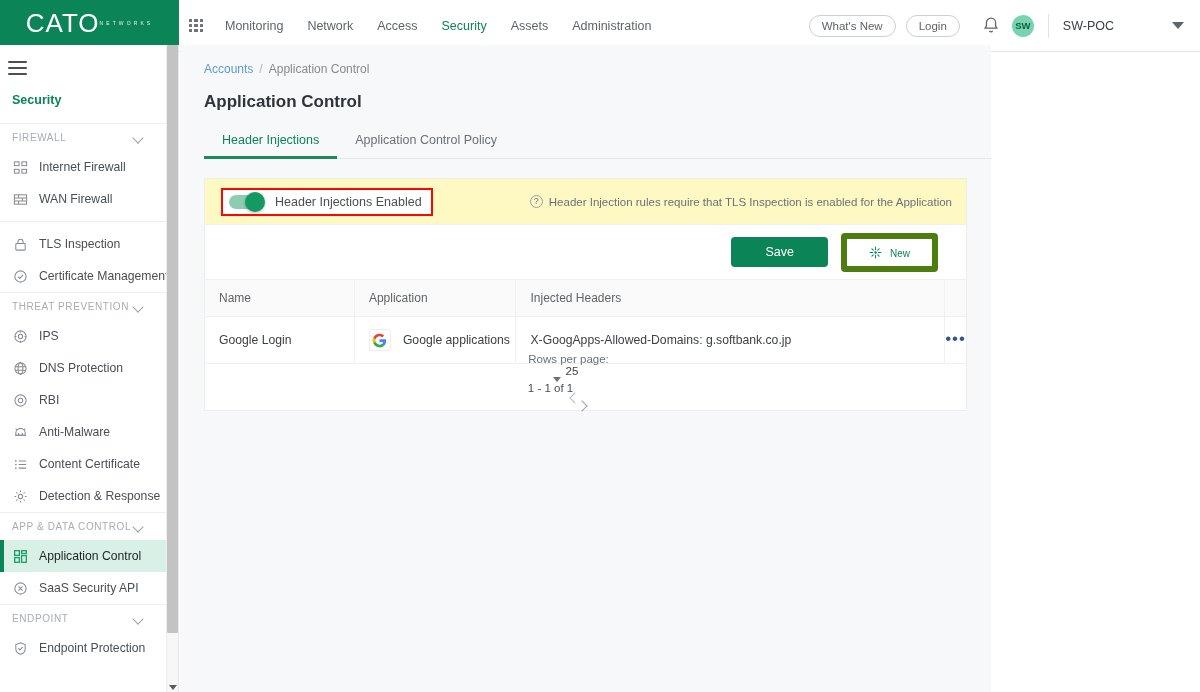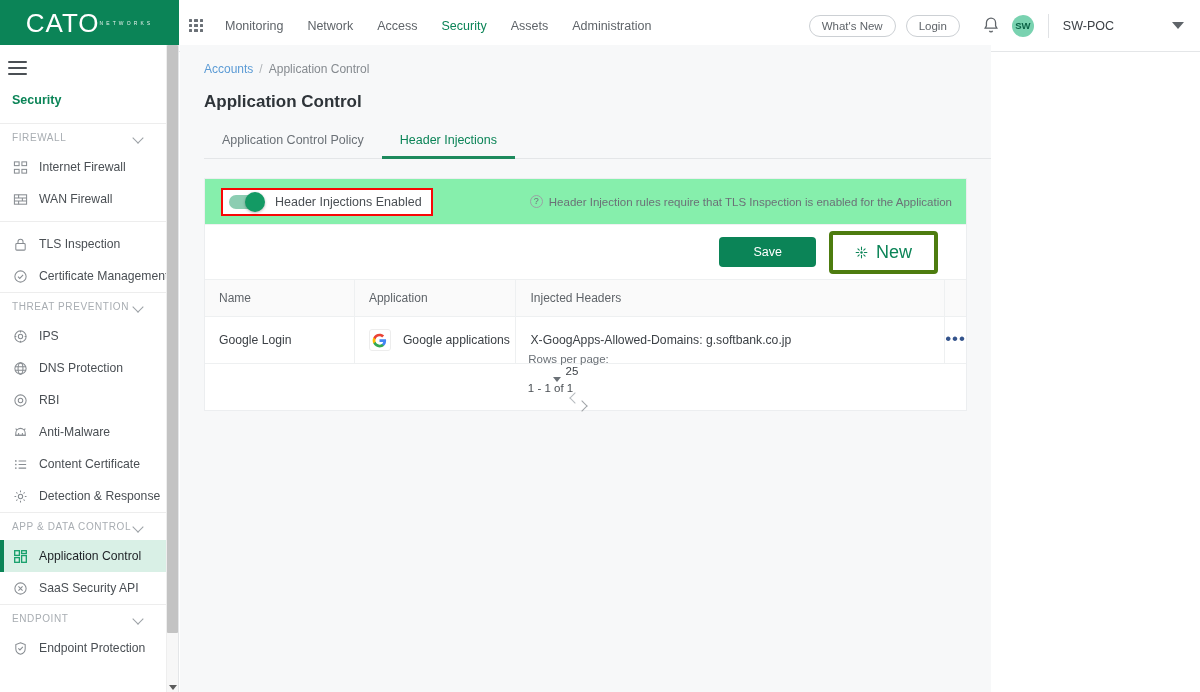--- a/index.html
+++ b/index.html
@@ -115,21 +115,21 @@
   .tab {
     font-size: 12.5px; color: #6b7177; padding: 0 18px 11px 18px; cursor: pointer; position: relative;
   }
   .tab.active { color: #0b8457; }
   .tab.active::after {
     content: ""; position: absolute; left: 0; right: 0; bottom: -1px; height: 3px; background: #1d8a5d;
   }
 
   
   .toggle-card {
-    margin: 19px 24px 0 24px; background: #86efac; height: 46px;
+    margin: 19px 24px 0 24px; background: #fef9c3; height: 46px;
     display: flex; align-items: center; padding: 0 14px;
     border: 1px solid #eceef0; border-bottom: none;
   }
   .red-box {
     border: 2px solid #f90606; padding: 5px 9px 5px 6px; display: flex; align-items: center;
     margin-left: 2px; background: #fff;
   }
   .switch {
     width: 34px; height: 14px; border-radius: 7px; background: #8ccdb2; position: relative; cursor: pointer;
   }
@@ -152,22 +152,22 @@
   }
   .table-actions {
     height: 54px; display: flex; align-items: center; justify-content: flex-end; padding-right: 28px;
     background: #fff;
   }
   .btn-save {
     background: #0b8457; color: #fff; font-size: 12.5px; border: none; border-radius: 4px;
     padding: 8px 34px; cursor: pointer; font-family: "Liberation Sans", sans-serif;
   }
   .btn-new {
-    background: #fff; color: #0b8457; font-size: 18px; border: 4px solid #4d7c0f; border-radius: 4px;
-    padding: 7px 22px; margin-left: 13px; cursor: pointer; display: flex; align-items: center;
+    background: #fff; color: #0b8457; font-size: 10px; border: 6px solid #4d7c0f; border-radius: 4px;
+    padding: 7px 22px; margin-left: 13px; cursor: pointer; display: flex; align-items: flex-end;
     font-family: "Liberation Sans", sans-serif;
   }
   .btn-new .spark { margin-right: 8px; display: flex; }
 
   table.grid { width: 100%; border-collapse: collapse; }
   table.grid th {
     background: #fafafa; text-align: left; font-weight: normal; font-size: 12px; color: #5f6469;
     padding: 11px 0 11px 14px; border-top: 1px solid #eef0f1; border-bottom: 1px solid #eef0f1;
     border-right: 1px solid #eef0f1;
   }
@@ -411,22 +411,22 @@
 
 <div class="main">
 
   <div class="breadcrumb">
     <a>Accounts</a><span class="sep">/</span><span>Application Control</span>
   </div>
 
   <div class="page-title">Application Control</div>
 
   <div class="tabs">
+    <div class="tab active">Header Injections</div>
     <div class="tab">Application Control Policy</div>
-    <div class="tab active">Header Injections</div>
   </div>
 
   <div class="toggle-card">
     <div class="red-box">
       <div class="switch">
         <div class="knob"></div>
       </div>
       <div class="switch-label">Header Injections Enabled</div>
     </div>
     <div class="note">

